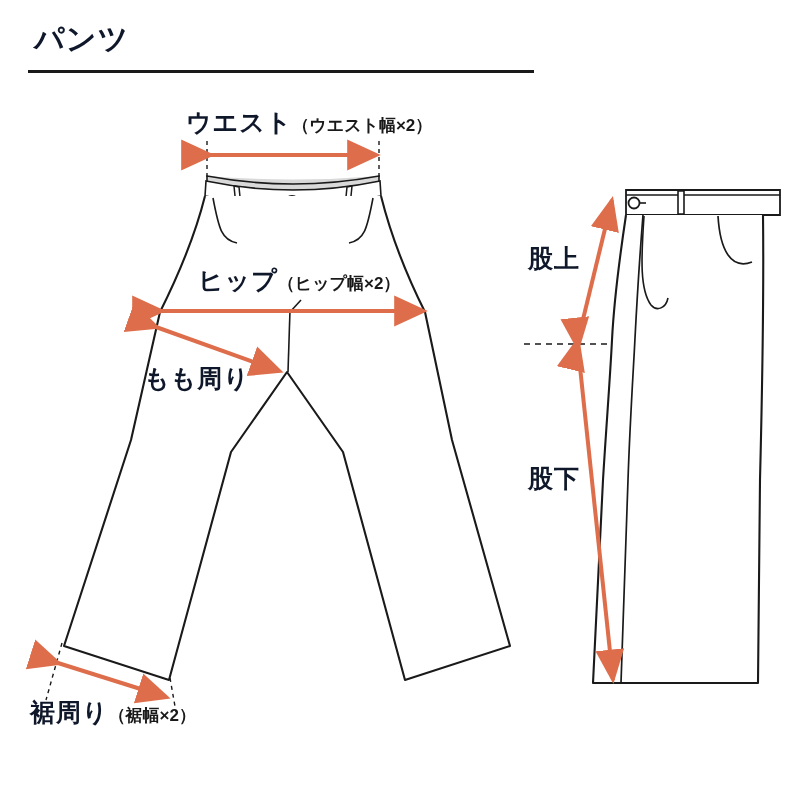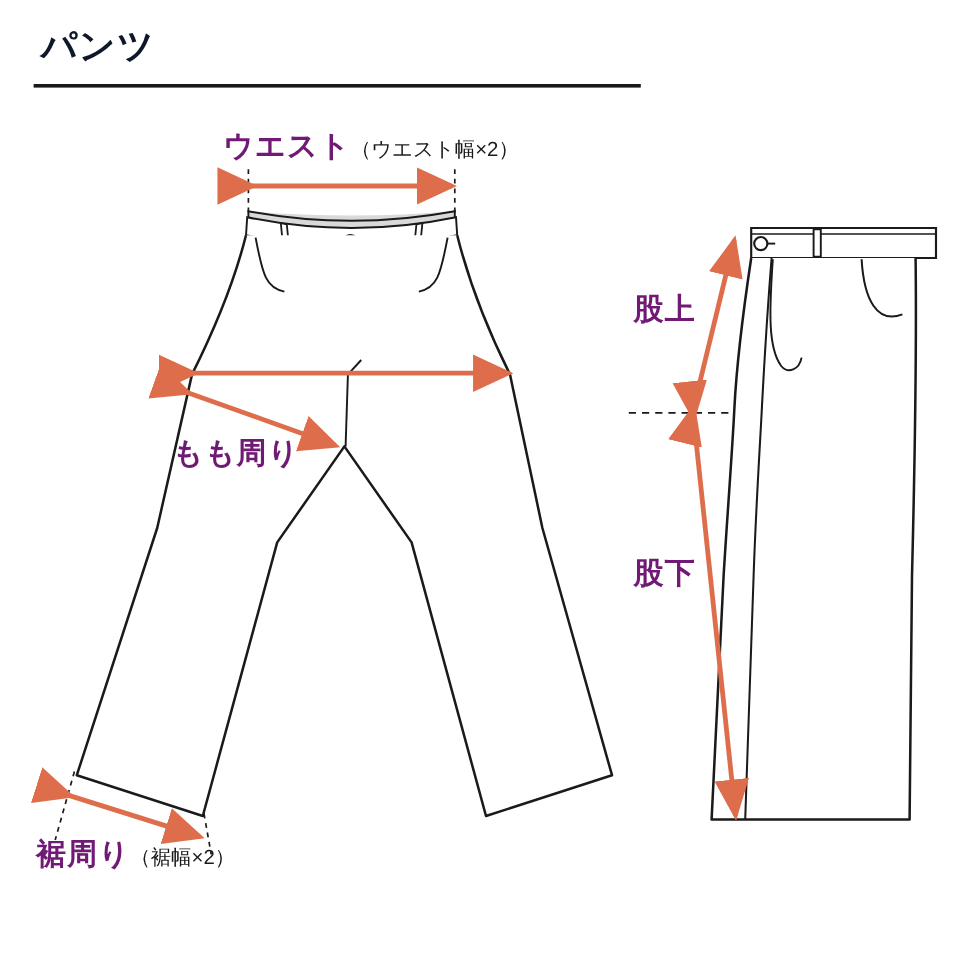--- a/index.html
+++ b/index.html
@@ -47,26 +47,26 @@
     height: 800px;
   }
   .lbl {
     position: absolute;
     white-space: nowrap;
     line-height: 1;
   }
   .lbl .main {
     font-size: 25px;
     font-weight: bold;
-    color: #701a75;
+    color: #0f172a;
     letter-spacing: 1px;
   }
   .lbl .sub {
     font-size: 17px;
-    font-weight: normal;
+    font-weight: bold;
     color: #1a1a1a;
     letter-spacing: 0px;
   }
   .lbl.stack { line-height: 1.35; }
   .lbl.stack .main { display: block; font-family: Liberation Serif, serif; }
   .lbl.stack .sub { display: block; }
   #lbl-waist { left: 186px; top: 110px; }
   #lbl-hip   { left: 198px; top: 268px; }
   #lbl-thigh { left: 144px; top: 362px; }
   #lbl-hem   { left: 30px;  top: 700px; }
@@ -166,20 +166,23 @@
     </g>
 
     <line x1="578" y1="340" x2="612" y2="200" stroke="#de6e4b" stroke-width="4" marker-start="url(#ahs)" marker-end="url(#ahs)"></line>
     <line x1="578" y1="348" x2="613" y2="680" stroke="#de6e4b" stroke-width="4" marker-start="url(#ahs)" marker-end="url(#ahs)"></line>
   </svg>
 
   <div class="lbl" id="lbl-waist">
     <span class="main">ウエスト</span><span class="sub">（ウエスト幅×2）</span>
   </div>
 
+  <div class="lbl" id="lbl-hip">
+    <span class="main">ヒップ</span><span class="sub">（ヒップ幅×2）</span>
+  </div>
 
   <div class="lbl stack" id="lbl-thigh">
     <span class="main">もも周り</span>
   </div>
 
   <div class="lbl" id="lbl-hem">
     <span class="main">裾周り</span><span class="sub">（裾幅×2）</span>
   </div>
 
   <div class="lbl" id="lbl-rise">

